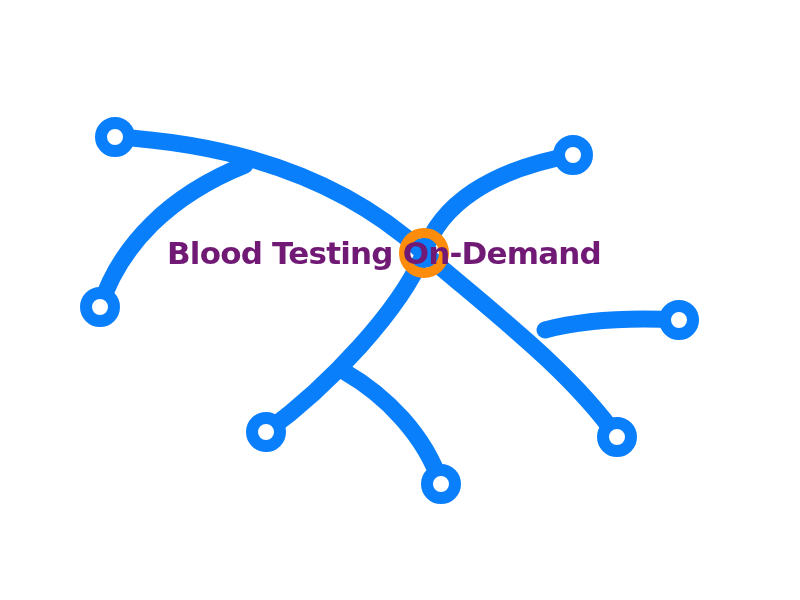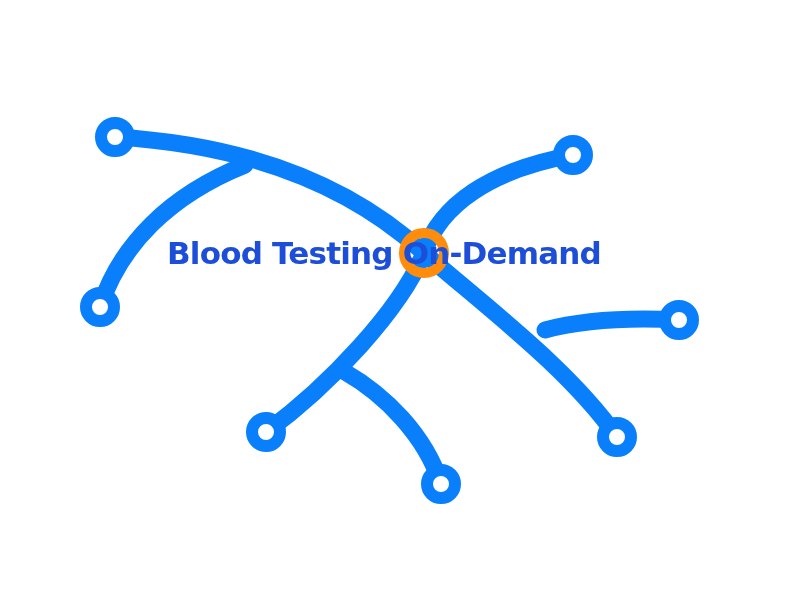--- a/index.html
+++ b/index.html
@@ -8,21 +8,21 @@
     .branch { fill: none; stroke: #0a7ffb; stroke-width: 17; stroke-linecap: round; stroke-linejoin: round; }
     .node { fill: #ffffff; stroke: #0a7ffb; stroke-width: 12; }
     .hub { fill: none; stroke: #ff8c0a; stroke-width: 10; }
     #title {
       position: absolute;
       left: 167px; top: 233px;
       font-family: "DejaVu Sans", sans-serif;
       font-weight: bold;
       font-size: 31px;
       letter-spacing: -0.8px;
-      color: #1d4ed8;
+      color: #701a75;
       white-space: nowrap;
       line-height: 40px;
     }
   </style>
 </head>
 <body>
 
 <svg id="canvas" viewBox="0 0 800 600" xmlns="http://www.w3.org/2000/svg">
   <g>
     <path class="branch" d="M115,137 C250,145 350,185 424,253 C490,310 570,370 617,437"></path>

